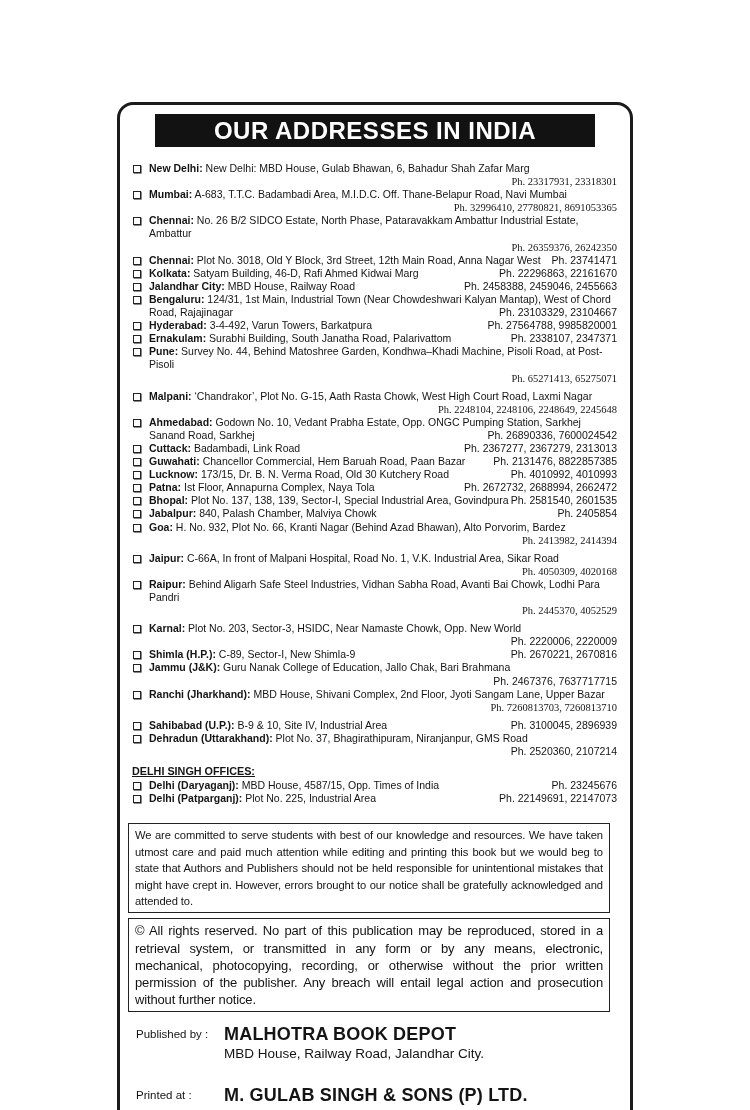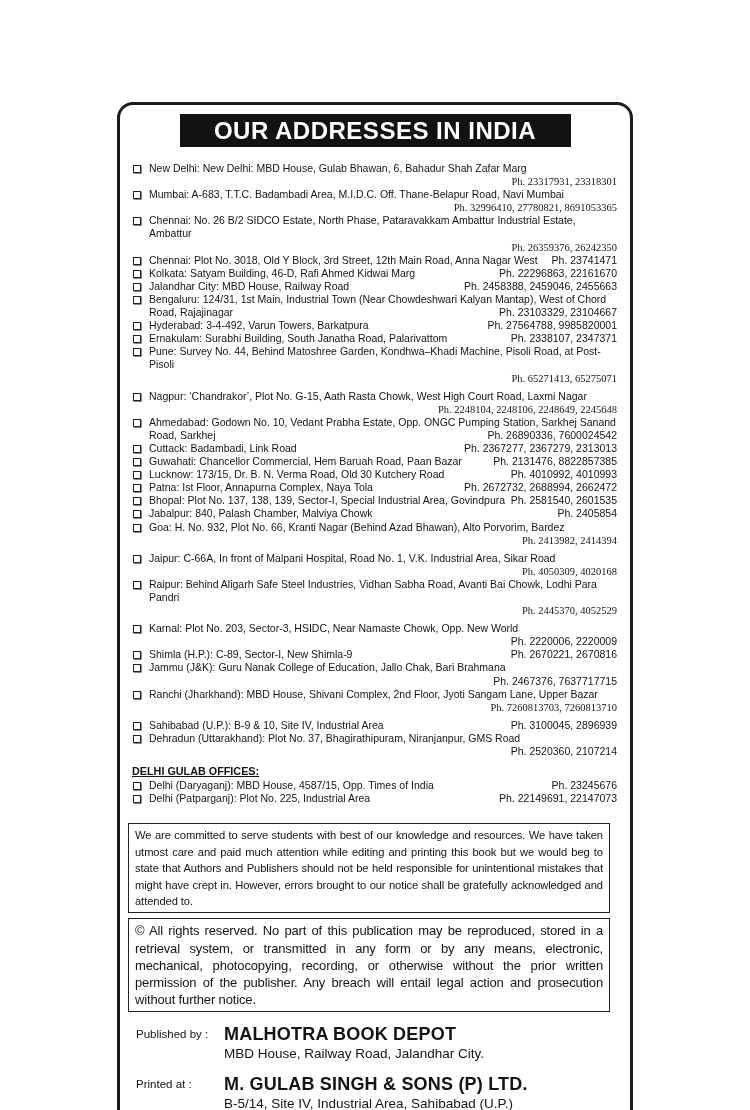--- a/index.html
+++ b/index.html
@@ -12,21 +12,21 @@
   .frame {
     position:absolute;
     left:117px; top:102px;
     width:510px;
     background:#fff;
     border:3px solid #1b1b1b;
     border-radius:16px;
     box-sizing:content-box;
   }
   .titlebar {
-    width:391px; height:33px;
+    width:440px; height:33px;
     margin:9px auto 0;
     background:#121212;
     color:#ffffff;
     font-weight:bold;
     font-size:24px;
     line-height:34px;
     text-align:center;
     letter-spacing:0.5px;
   }
   .addr-list {
@@ -37,39 +37,39 @@
   .office { position:relative; padding-left:17px; }
   .office.gap { margin-top:5px; }
   .bullet {
     position:absolute; left:1px; top:3px;
     width:6px; height:6px;
     border:1.2px solid #222;
     background:#fff;
     box-shadow:0.7px 0.7px 0 #555;
   }
   .otext { display:flow-root; }
-  .city { font-weight:normal;text-align:right; }
+  .city { font-weight:bold;text-align:right; }
   .phone-float { float:right; }
   .phone-block { display:block; text-align:right;font-family:Liberation Serif, serif; }
   .local-heading {
     font-weight:bold;
     text-decoration:underline;
     font-size:10.8px;
     margin:7px 0 1px 0;
   }
   .notice {
     border:1.5px solid #222;
     margin:10px 20px 0 8px;
     padding:3px 6px;
     text-align:justify;
   }
   .notice-commit { font-size:11.2px; line-height:16.4px; letter-spacing:-0.1px; }
   .notice-rights { font-size:13px; line-height:17.2px; letter-spacing:-0.15px; margin-top:5px; }
   .imprint { padding:13px 14px 13px 16px; }
-  .imprint-row { display:grid; grid-template-columns:88px 1fr; margin-bottom:12px; }
+  .imprint-row { display:grid; grid-template-columns:88px 1fr; margin-bottom:23px; }
   .imprint-row:last-child { margin-bottom:2px; }
   .imprint-label { font-size:11.5px; padding-top:3px; }
   .imprint-name { font-weight:bold; font-size:18px; line-height:19px; letter-spacing:0.2px; }
   .imprint-addr { font-size:13.5px; line-height:19px; }
 </style>
 </head>
 <body>
 
 <div class="frame">
 
@@ -112,21 +112,21 @@
         <div class="office">
           <span class="bullet"></span>
           <div class="otext"><span class="city">Ernakulam:</span> <span class="addr">Surabhi Building, South Janatha Road, Palarivattom</span> <span class="phone phone-float">Ph. 2338107, 2347371</span></div>
         </div>
         <div class="office">
           <span class="bullet"></span>
           <div class="otext"><span class="city">Pune:</span> <span class="addr">Survey No. 44, Behind Matoshree Garden, Kondhwa–Khadi Machine, Pisoli Road, at Post-Pisoli</span> <span class="phone phone-block">Ph. 65271413, 65275071</span></div>
         </div>
         <div class="office gap">
           <span class="bullet"></span>
-          <div class="otext"><span class="city">Nagpur:</span> <span class="addr">‘Chandrakor’, Plot No. G-15, Aath Rasta Chowk, West High Court Road, Laxmi Nagar</span> <span class="phone phone-block">Ph. 2248104, 2248106, 2248649, 2245648</span></div>
+          <div class="otext"><span class="city">Malpani:</span> <span class="addr">‘Chandrakor’, Plot No. G-15, Aath Rasta Chowk, West High Court Road, Laxmi Nagar</span> <span class="phone phone-block">Ph. 2248104, 2248106, 2248649, 2245648</span></div>
         </div>
         <div class="office">
           <span class="bullet"></span>
           <div class="otext"><span class="city">Ahmedabad:</span> <span class="addr">Godown No. 10, Vedant Prabha Estate, Opp. ONGC Pumping Station, Sarkhej Sanand Road, Sarkhej</span> <span class="phone phone-float">Ph. 26890336, 7600024542</span></div>
         </div>
         <div class="office">
           <span class="bullet"></span>
           <div class="otext"><span class="city">Cuttack:</span> <span class="addr">Badambadi, Link Road</span> <span class="phone phone-float">Ph. 2367277, 2367279, 2313013</span></div>
         </div>
         <div class="office">
@@ -179,21 +179,21 @@
         </div>
         <div class="office gap">
           <span class="bullet"></span>
           <div class="otext"><span class="city">Sahibabad (U.P.):</span> <span class="addr">B-9 &amp; 10, Site IV, Industrial Area</span> <span class="phone phone-float">Ph. 3100045, 2896939</span></div>
         </div>
         <div class="office">
           <span class="bullet"></span>
           <div class="otext"><span class="city">Dehradun (Uttarakhand):</span> <span class="addr">Plot No. 37, Bhagirathipuram, Niranjanpur, GMS Road</span> <span class="phone phone-float">Ph. 2520360, 2107214</span></div>
         </div>
       </div>
-    <div class="local-heading">DELHI GULAB OFFICES:</div>
+    <div class="local-heading">DELHI SINGH OFFICES:</div>
     <div id="offices-delhi">
         <div class="office">
           <span class="bullet"></span>
           <div class="otext"><span class="city">Delhi (Daryaganj):</span> <span class="addr">MBD House, 4587/15, Opp. Times of India</span> <span class="phone phone-float">Ph. 23245676</span></div>
         </div>
         <div class="office">
           <span class="bullet"></span>
           <div class="otext"><span class="city">Delhi (Patparganj):</span> <span class="addr">Plot No. 225, Industrial Area</span> <span class="phone phone-float">Ph. 22149691, 22147073</span></div>
         </div>
       </div>

